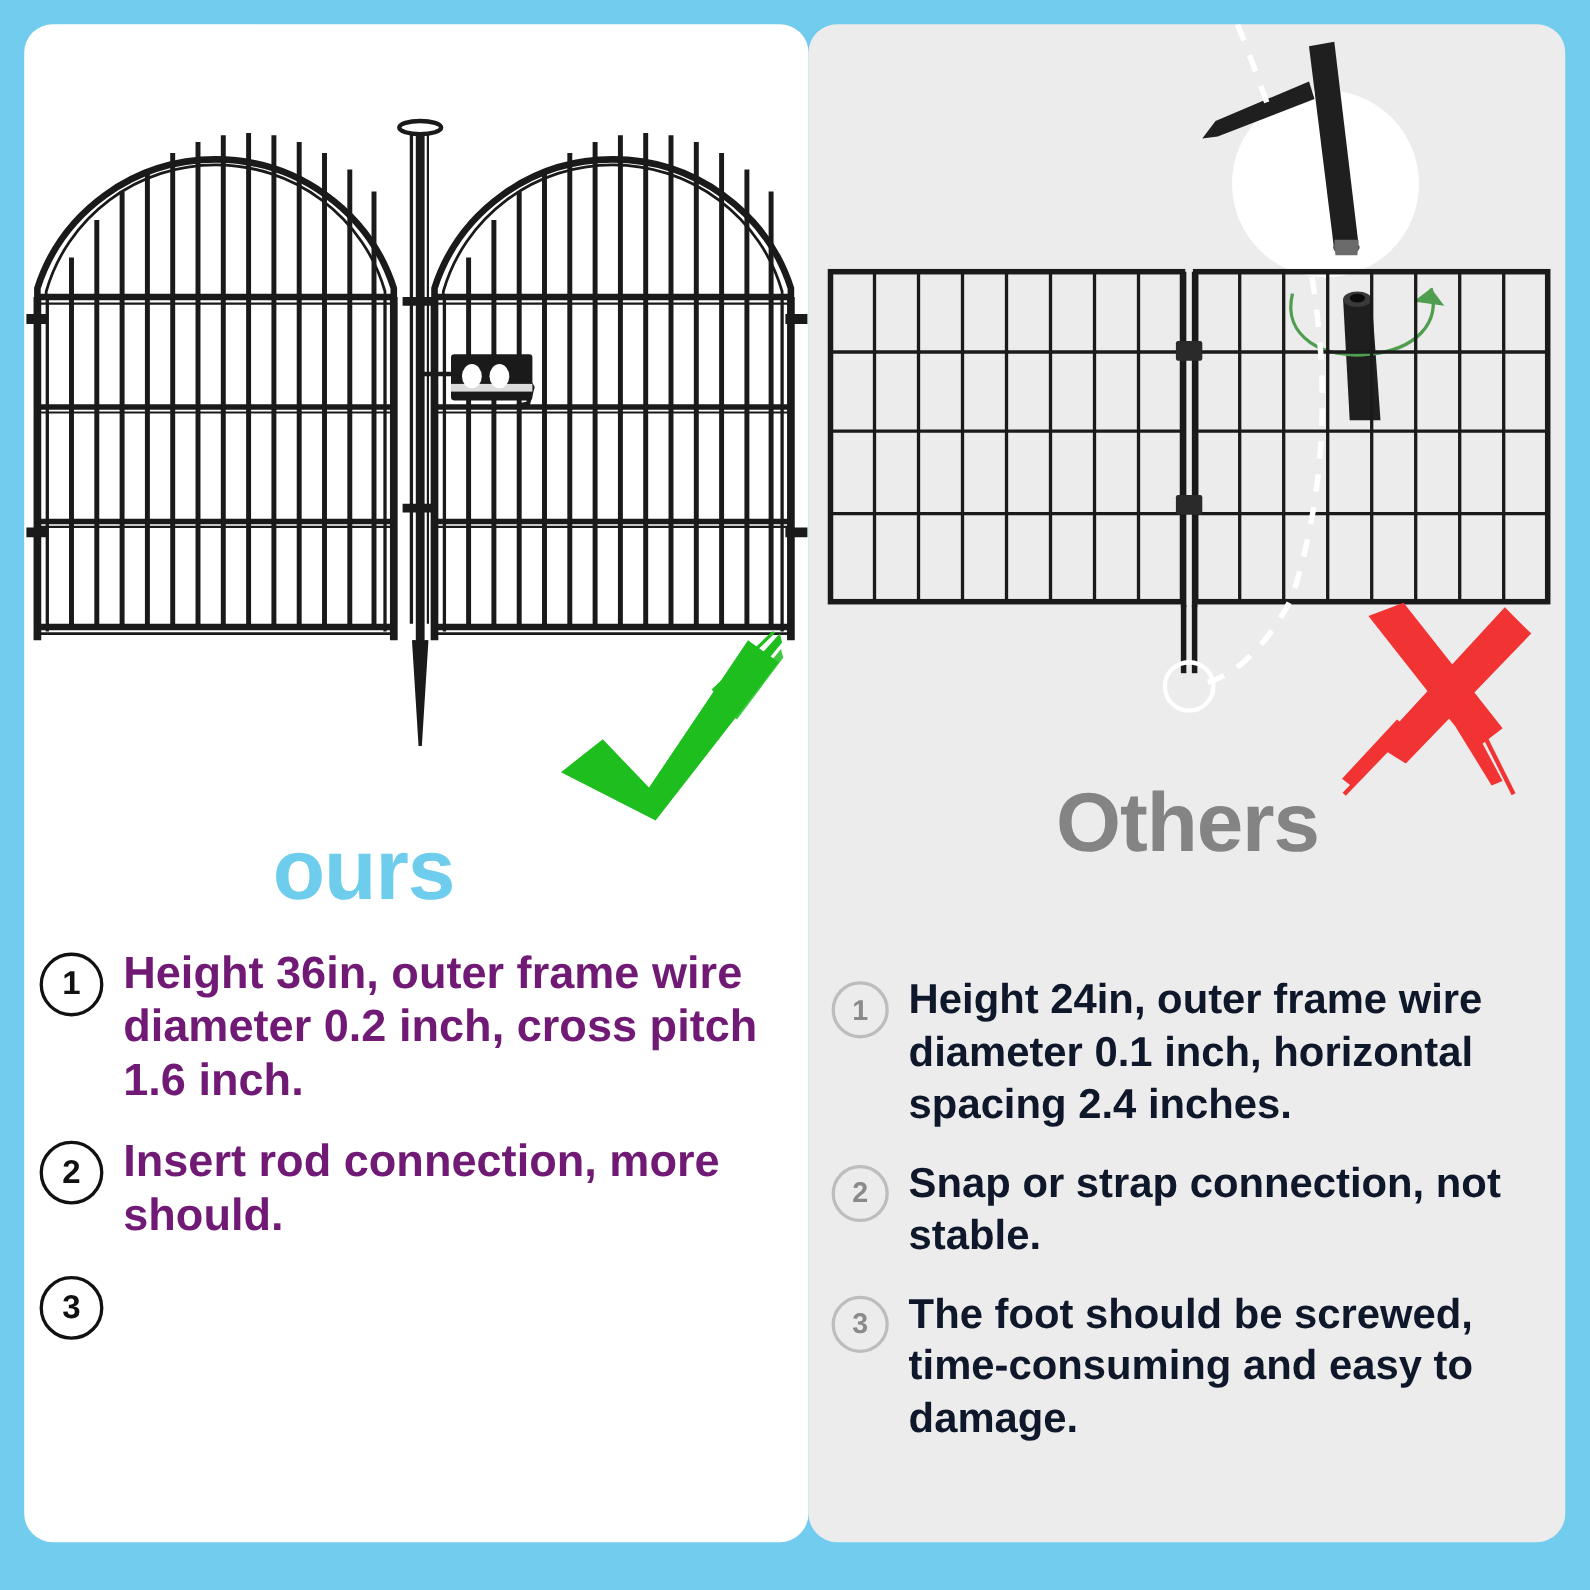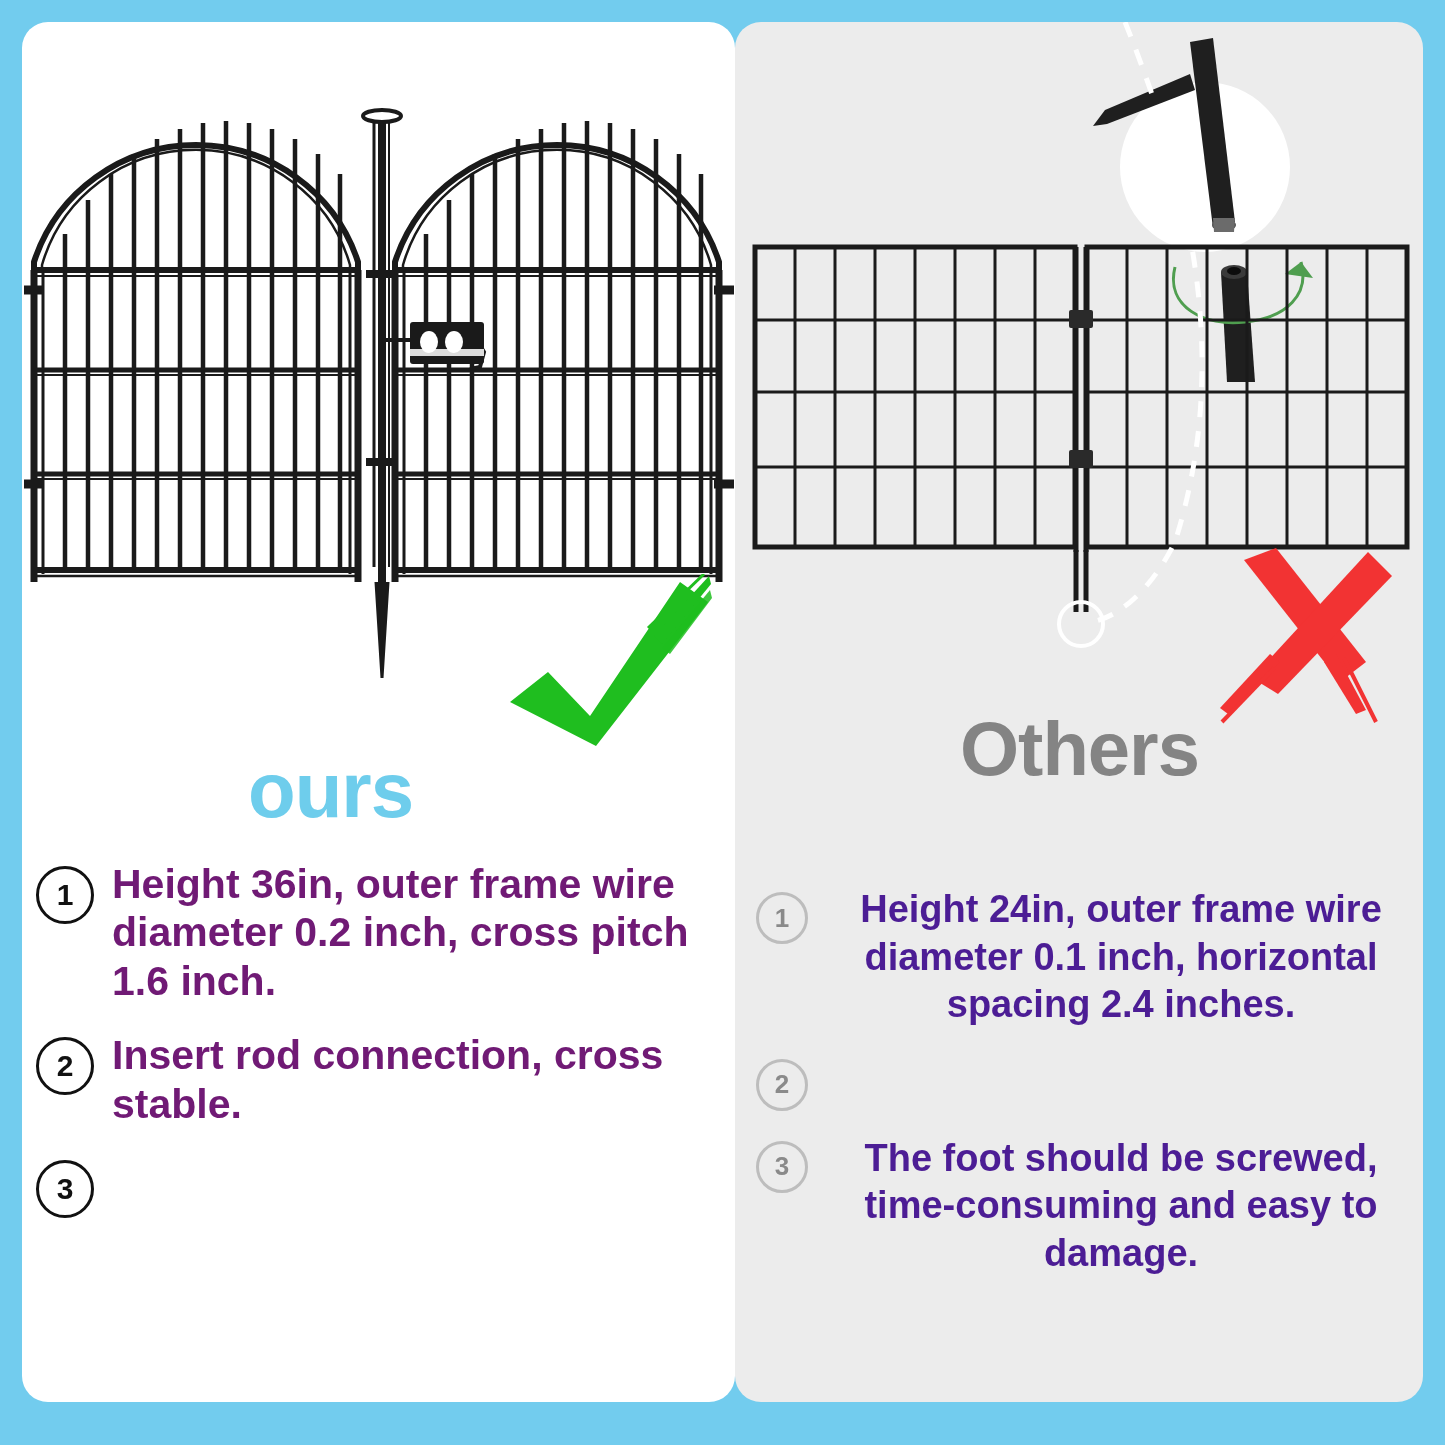--- a/index.html
+++ b/index.html
@@ -54,21 +54,21 @@
   .features-left .num{border:3px solid #111;color:#111;}
   .features-right .num{border:3px solid #BDBDBD;color:#8A8A8A;width:46px;height:46px;font-size:26px;}
 
   .ftext{
     margin-left:18px;
     font-size:41px;
     font-weight:bold;
     line-height:1.18;
   }
   .features-left .ftext{color:#701a75;}
-  .features-right .ftext{color:#4c1d95;font-size:38px;line-height:1.25;text-align:center;}
+  .features-right .ftext{color:#0f172a;font-size:38px;line-height:1.25;}
 
   
   .mark{position:absolute;}
   .mark-check{left:482px;top:552px;}
 
   
   .inset-circle{
     position:absolute;left:1120px;top:82px;
     width:170px;height:170px;border-radius:50%;
     background:#FFFFFF;
@@ -275,34 +275,35 @@
   <div class="heading heading-ours">ours</div>
   <div class="heading heading-others">Others</div>
 
   <div class="features features-left">
     <div class="feature">
       <div class="num">1</div>
       <div class="ftext">Height 36in, outer frame wire diameter 0.2 inch, cross pitch 1.6 inch.</div>
     </div>
     <div class="feature">
       <div class="num">2</div>
-      <div class="ftext">Insert rod connection, cross stable.</div>
+      <div class="ftext">Insert rod connection, more should.</div>
     </div>
     <div class="feature">
       <div class="num">3</div>
     </div>
   </div>
 
   <div class="features features-right">
     <div class="feature">
       <div class="num">1</div>
       <div class="ftext">Height 24in, outer frame wire diameter 0.1 inch, horizontal spacing 2.4 inches.</div>
     </div>
     <div class="feature">
       <div class="num">2</div>
+      <div class="ftext">Snap or strap connection, not stable.</div>
     </div>
     <div class="feature">
       <div class="num">3</div>
       <div class="ftext">The foot should be screwed, time-consuming and easy to damage.</div>
     </div>
   </div>
 
 </div>
 
 </body></html>

